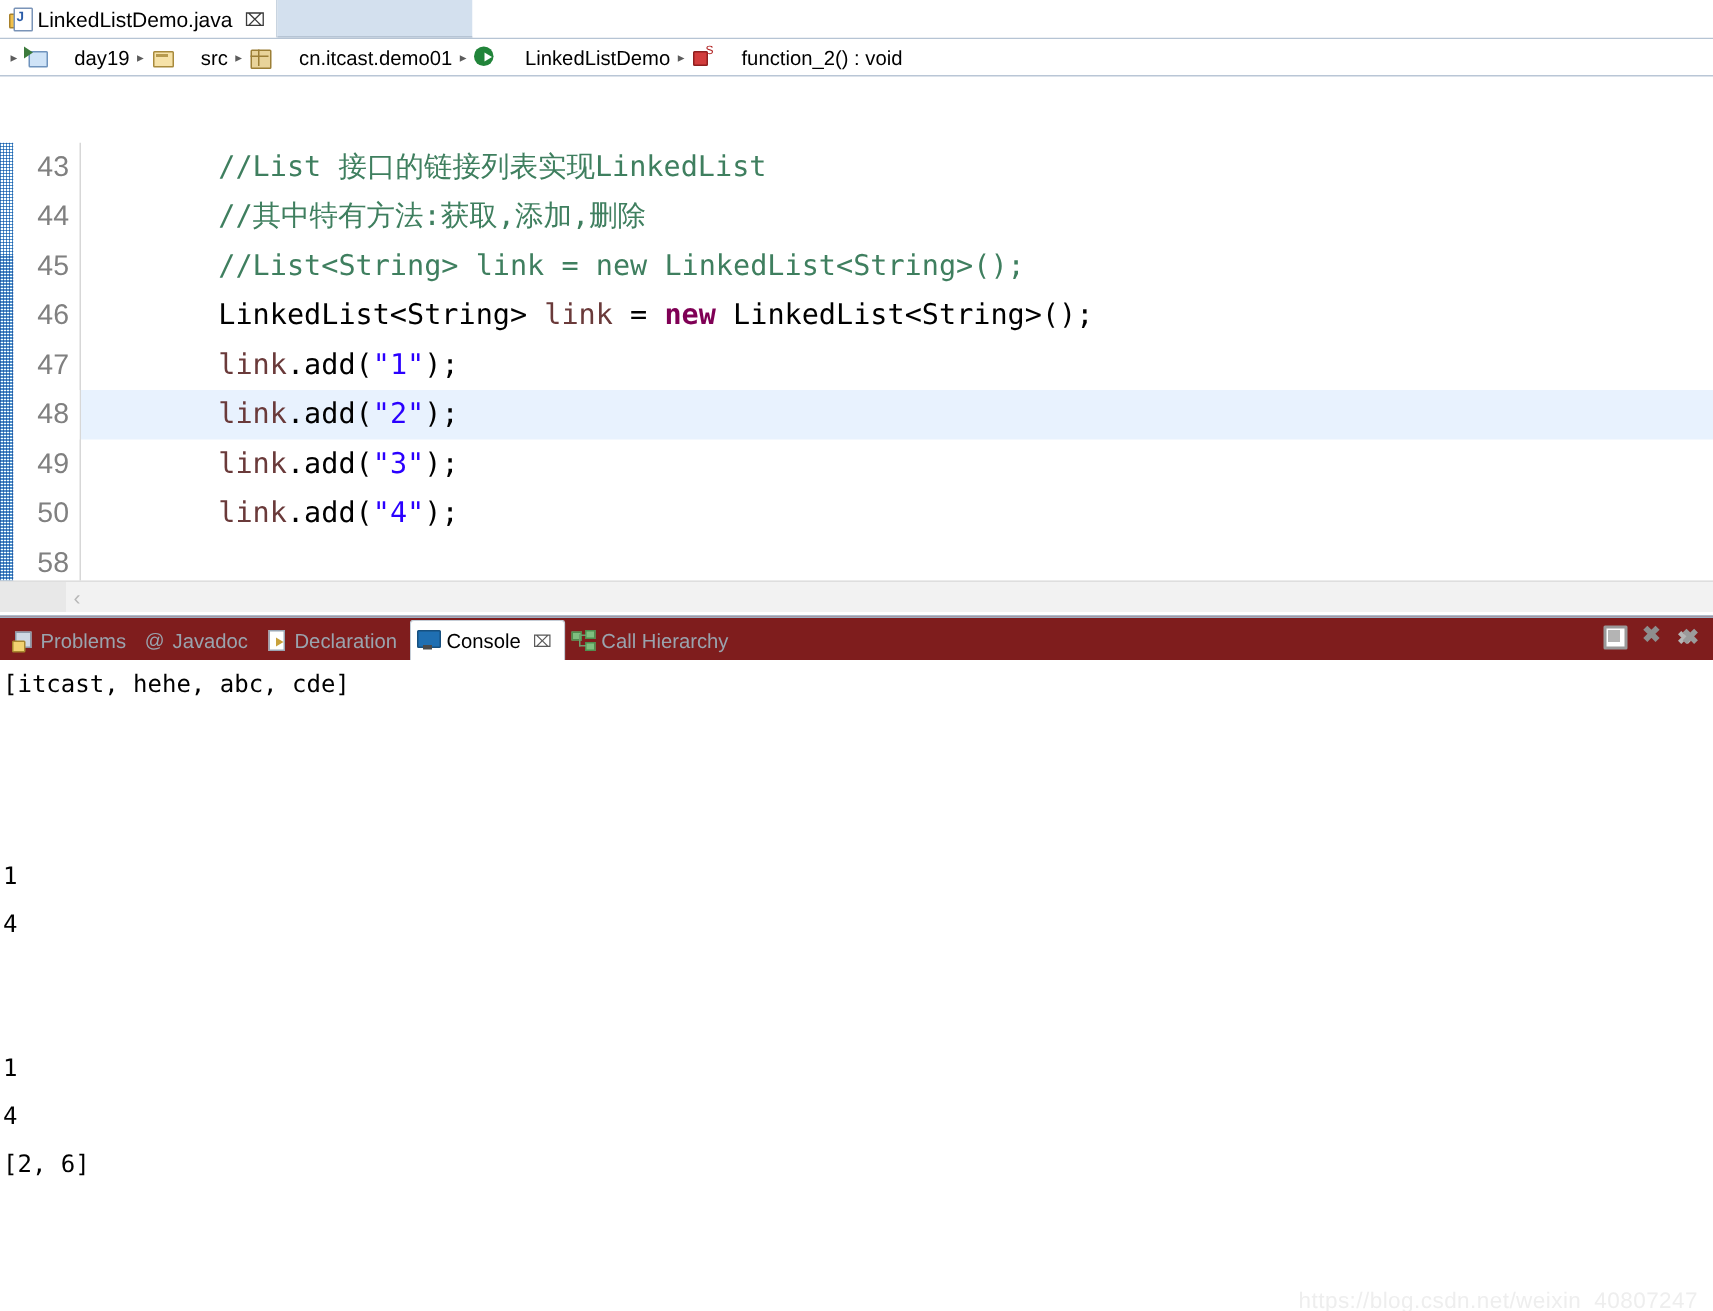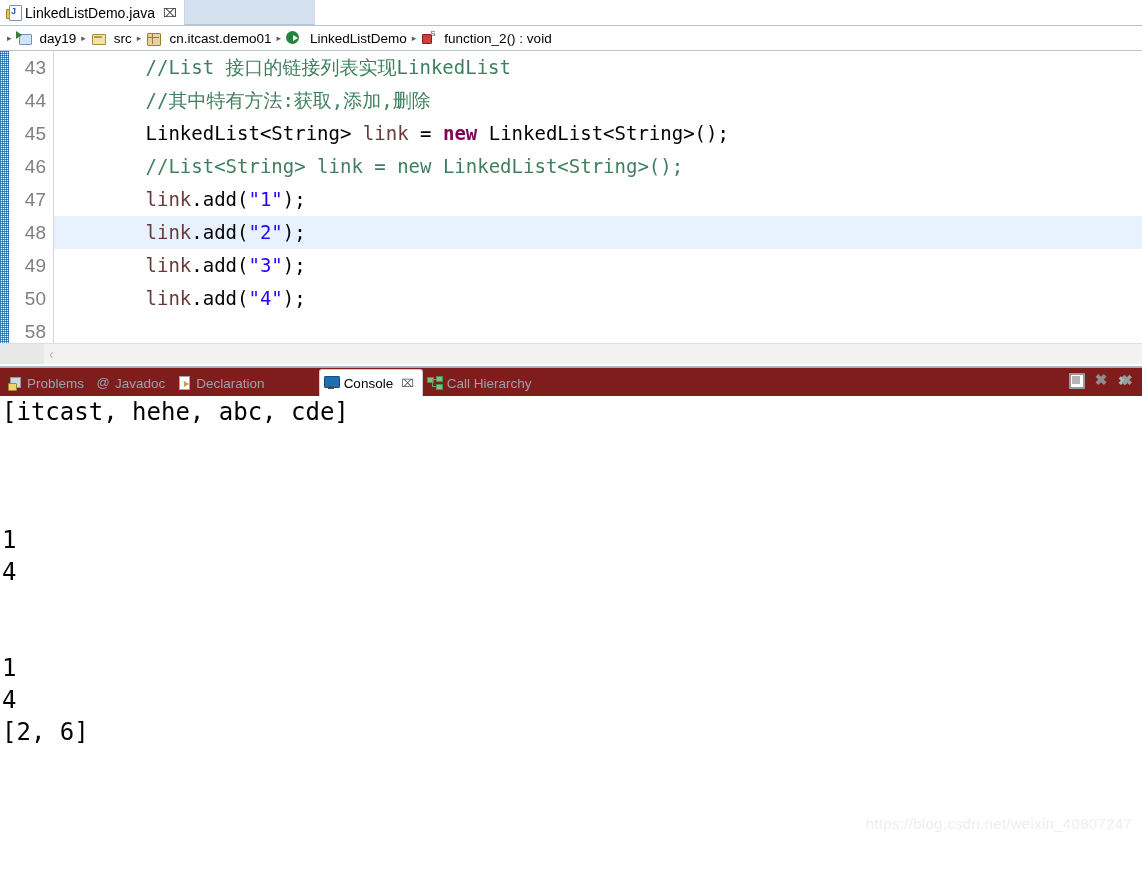--- a/index.html
+++ b/index.html
@@ -84,21 +84,21 @@
     display: flex;
     align-items: center;
     padding-left: 5px;
     font-size: 13.5px;
     color: #000000;
     gap: 0px;
   }
   .crumb {
     display: flex;
     align-items: center;
-    gap: 9px;
+    gap: 19px;
     padding: 0 3px;
     white-space: nowrap;
   }
   .crumb-sep {
     color: #5c5c5c;
     font-size: 9px;
     padding: 0 2px;
   }
   .crumb-label { font-size: 13.5px; }
 
@@ -141,20 +141,21 @@
   .ico-method .s {
     position:absolute; left:9px; top:-1px; font-size:8px; color:#b02020; line-height:8px;
   }
 
   
   .editor {
     position: relative;
     height: 313px;
     background: #ffffff;
     overflow: hidden;
+    margin-top: 44px;
   }
   .changebar {
     position: absolute; left: 0; top: 0;
     width: 9px; height: 100%;
     background-image:
       repeating-linear-gradient(0deg, #2f7fc4 0px, #2f7fc4 1px, #ffffff 1px, #ffffff 2px),
       repeating-linear-gradient(90deg, #2f7fc4 0px, #2f7fc4 1px, #ffffff 1px, #ffffff 2px);
     background-blend-mode: multiply;
     opacity: 0.85;
   }
@@ -236,21 +237,20 @@
     font-size: 13.5px;
     color: #9aa3ad;
     white-space: nowrap;
   }
   .vtab.active {
     color: #000000;
     background: #ffffff;
     border: 1px solid #c5cdd6;
     border-bottom: none;
     border-radius: 3px 3px 0 0;
-    margin-left: 46px;
   }
   .vtab .vclose { font-size: 11px; color: #5a5a5a; margin-left: 3px; }
   .vtools {
     position: absolute; right: 6px; top: 4px;
     display: flex; align-items: center; gap: 9px;
   }
   .t-ico { width: 16px; height: 16px; position: relative; }
   .t-stop .outer {
     position: absolute; left:1px; top:1px; width:12px; height:12px;
     border: 2px solid #9a9a9a; border-radius: 1px; background: #ffffff;
@@ -292,21 +292,21 @@
   }
   .console-status {
     font-family: "Liberation Sans", sans-serif;
     font-size: 13.5px;
     color: #000000;
     padding: 3px 0 2px 2px;
     white-space: nowrap;
   }
   .console-out {
     font-family: "DejaVu Sans Mono", monospace;
-    font-size: 24px;
+    font-size: 16px;
     color: #000000;
     line-height: 32px;
     padding-left: 2px;
     white-space: pre;
   }
   .watermark {
     position: absolute;
     right: 10px;
     bottom: 12px;
     font-family: "Liberation Sans", sans-serif;
@@ -404,24 +404,24 @@
     </div>
     <div class="code-area">
       <div class="code-rows" id="code-rows">
           <div class="crow">
             <div class="ctext" style="padding-left: 0px;"><span class="tok-comment">        //List 接口的链接列表实现LinkedList</span></div>
           </div>
           <div class="crow">
             <div class="ctext" style="padding-left: 0px;"><span class="tok-comment">        //其中特有方法:获取,添加,删除</span></div>
           </div>
           <div class="crow">
+            <div class="ctext" style="padding-left: 0px;"><span class="tok-comment">        //List&lt;String&gt; link = new LinkedList&lt;String&gt;();</span></div>
+          </div>
+          <div class="crow">
             <div class="ctext" style="padding-left: 0px;"><span class="tok-plain">        LinkedList&lt;String&gt; </span><span class="tok-var">link</span><span class="tok-plain"> = </span><span class="tok-keyword">new</span><span class="tok-plain"> LinkedList&lt;String&gt;();</span></div>
-          </div>
-          <div class="crow">
-            <div class="ctext" style="padding-left: 0px;"><span class="tok-comment">        //List&lt;String&gt; link = new LinkedList&lt;String&gt;();</span></div>
           </div>
           <div class="crow">
             <div class="ctext" style="padding-left: 0px;"><span class="tok-plain">        </span><span class="tok-var">link</span><span class="tok-plain">.add(</span><span class="tok-string">"1"</span><span class="tok-plain">);</span></div>
           </div>
           <div class="crow hl">
             <div class="ctext" style="padding-left: 0px;"><span class="tok-plain">        </span><span class="tok-var">link</span><span class="tok-plain">.add(</span><span class="tok-string">"2"</span><span class="tok-plain">);</span></div>
           </div>
           <div class="crow">
             <div class="ctext" style="padding-left: 0px;"><span class="tok-plain">        </span><span class="tok-var">link</span><span class="tok-plain">.add(</span><span class="tok-string">"3"</span><span class="tok-plain">);</span></div>
           </div>

